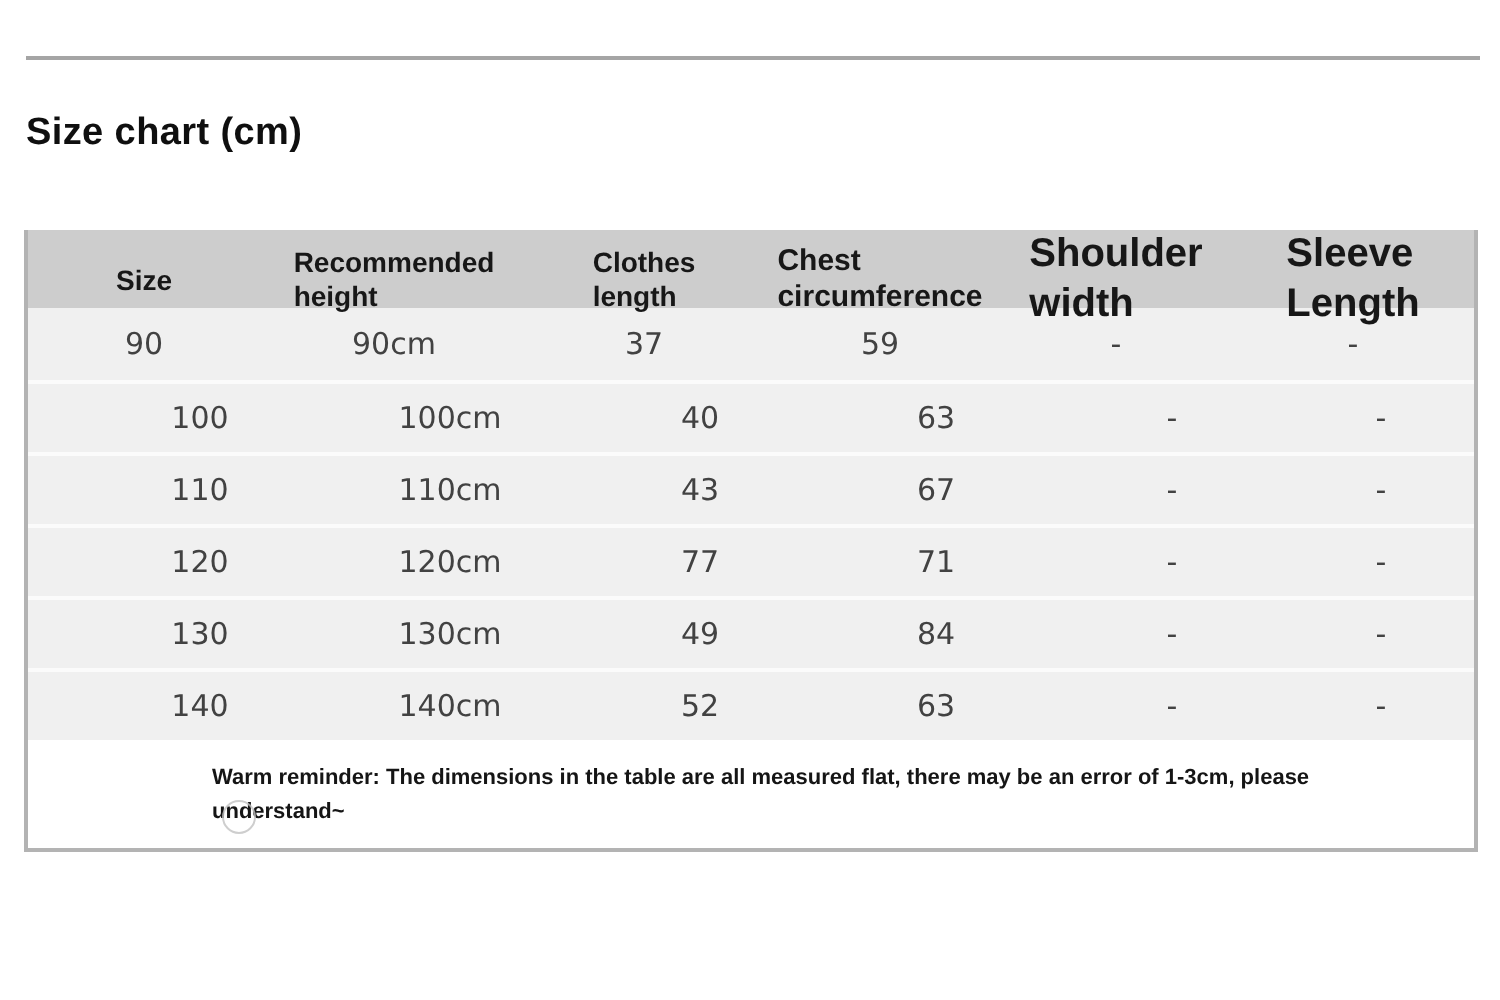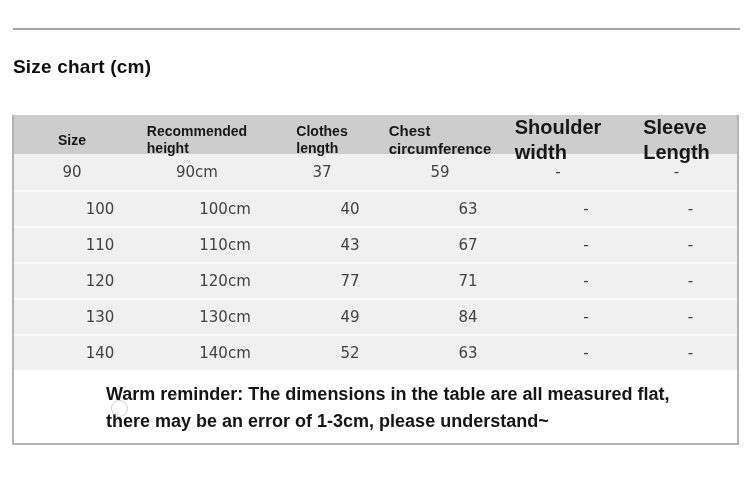--- a/index.html
+++ b/index.html
@@ -92,26 +92,26 @@
     border-top: 2px solid var(--row_divider);
     padding-left: 28px;
   }
   .data-cell {
     text-align: center;
     font-family: "DejaVu Sans", sans-serif;
     font-size: 15px;
     color: var(--cell_text);
   }
   .table-note {
-    height: 73px;
+    height: 54px;
     box-sizing: border-box;
     background: var(--page_bg);
     padding: 11px 55px 0 92px;
     font-weight: 700;
-    font-size: 18px;
+    font-size: 11px;
     line-height: 1.5;
     color: var(--note_text);
   }
   .watermark-circle {
     position: absolute;
     left: 111px;
     top: 400px;
     width: 15px;
     height: 15px;
     border: 1.5px solid var(--watermark);

